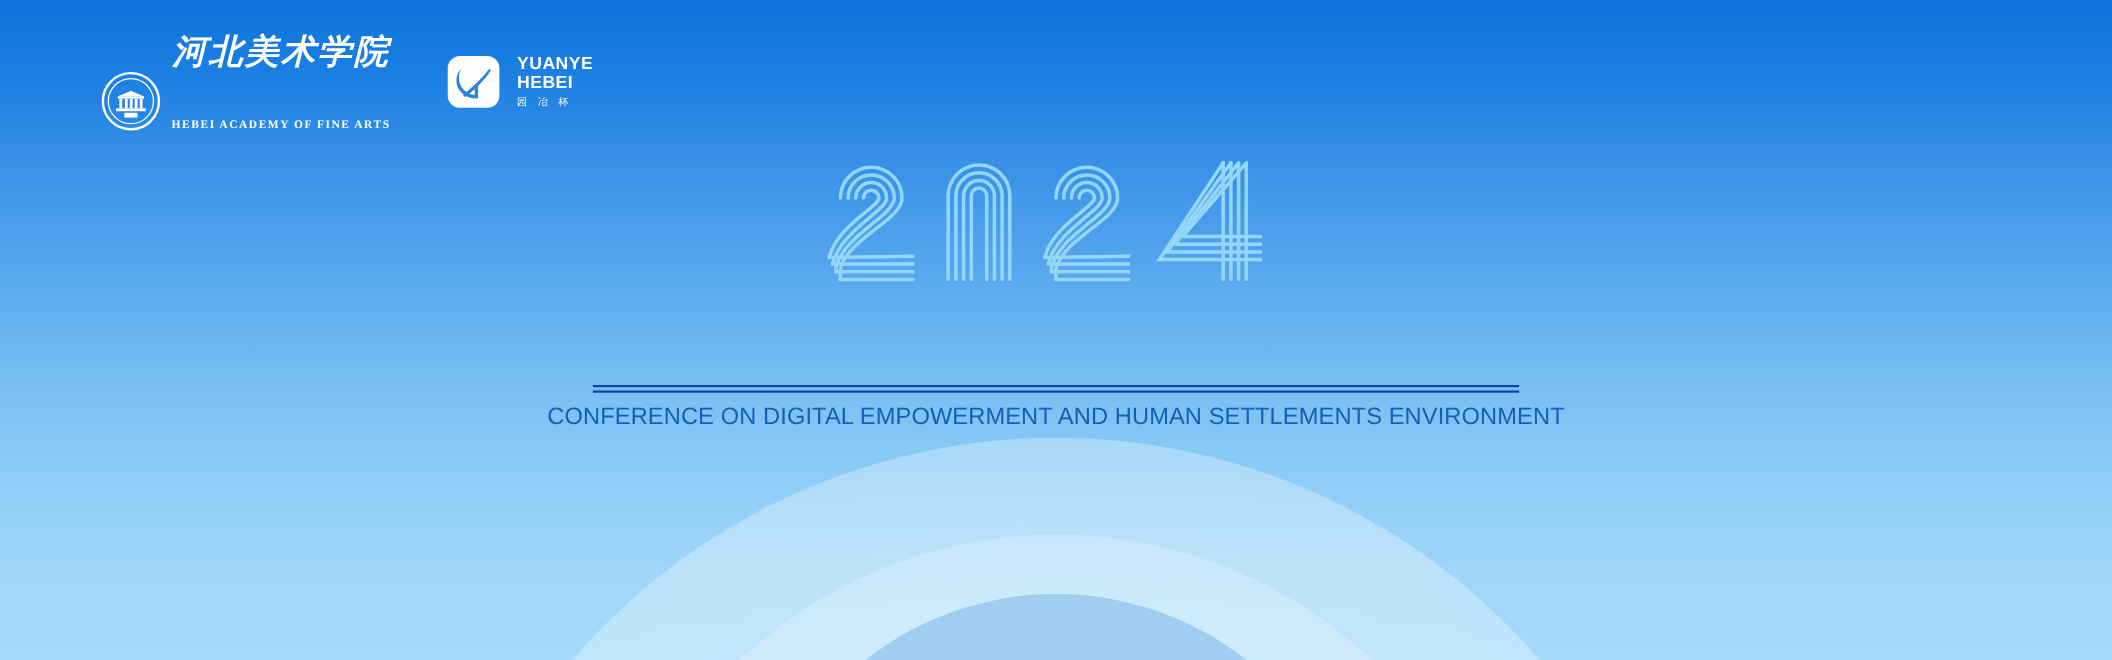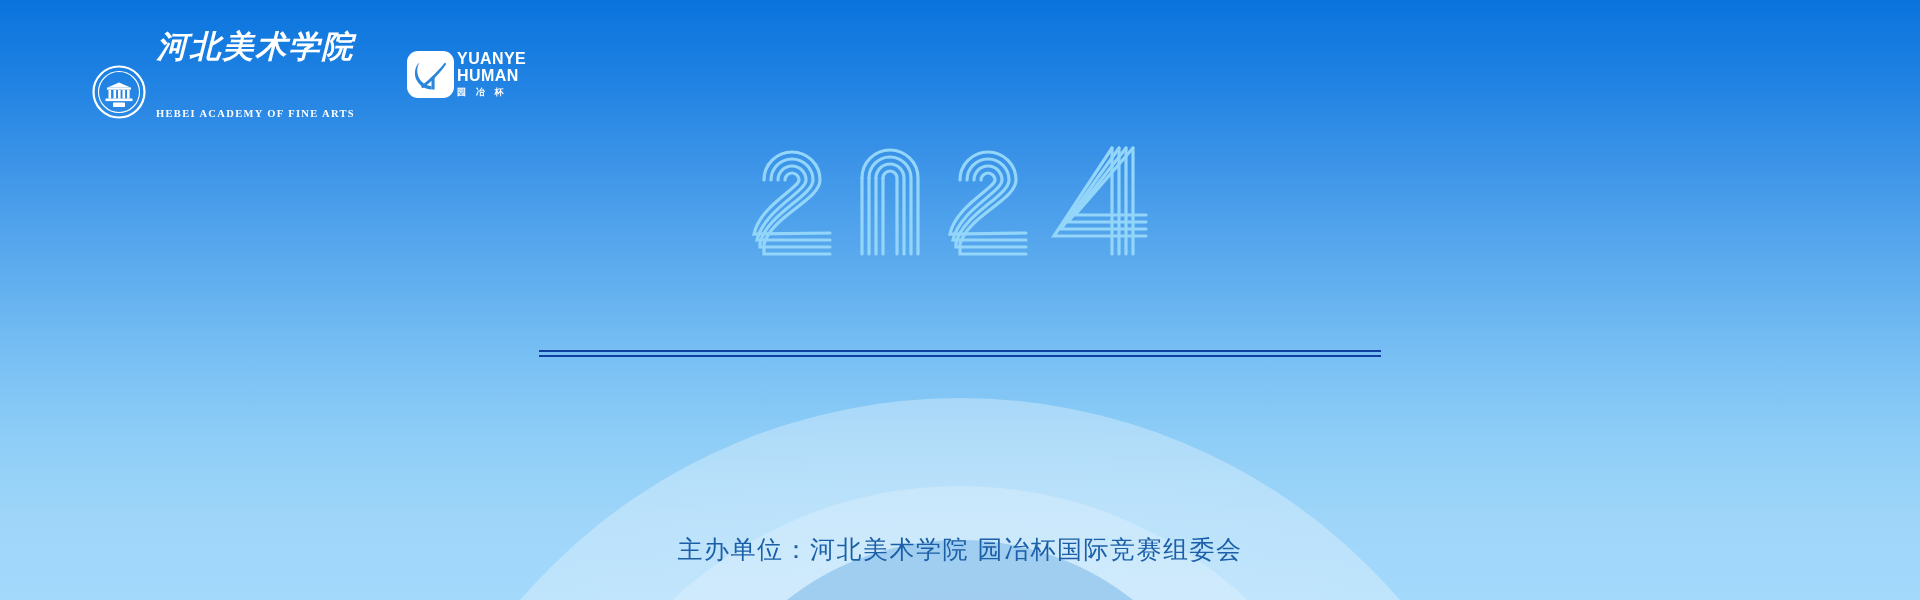--- a/index.html
+++ b/index.html
@@ -65,34 +65,34 @@
     letter-spacing:2px; line-height:1.08;
     font-style:italic;
     white-space:nowrap;
   }
   .hbafa-en {
     font-family:"Liberation Serif","DejaVu Serif",serif;
     font-size:10.5px; font-weight:700; color:#ffffff;
     letter-spacing:1.35px; white-space:nowrap;margin-top:44px;
   }
 
-  .logo-yuanye { display:flex; align-items:center; gap:3px; }
+  .logo-yuanye { display:flex; align-items:center; gap:16px; }
   .yy-mark {
     width:47px; height:47px; border-radius:11px;
     background:#ffffff; flex:none; position:relative;
     display:flex; align-items:center; justify-content:center;
   }
   .yy-text { display:flex; flex-direction:column; justify-content:center; gap:0px; }
   .yy-line1, .yy-line2 {
     font-size:16px; font-weight:700; color:#ffffff;
     letter-spacing:0.4px; line-height:1.04; white-space:nowrap;
   }
   .yy-cn {
     font-size:9px; color:#ffffff; letter-spacing:3.6px;
-    line-height:1.3; white-space:nowrap; margin-top:2px;font-weight:bold;
+    line-height:1.3; white-space:nowrap; margin-top:2px;
   }
 
   
   .year-wrap {
     position:absolute; top:136px; left:50%;
     transform:translateX(-50%);
     z-index:4;
   }
   .year-wrap svg { display:block; }
 
@@ -168,21 +168,21 @@
     <div class="logo-yuanye">
       <div class="yy-mark">
         <svg width="38" height="38" viewBox="0 0 38 38">
           <path d="M7.5 6.5 C4 12 4.5 20 9.5 25.5 C12.5 28.8 16.5 30 19.5 30.2 L19.5 33.5 C13.5 33.2 7.5 30 4.5 24 C1.5 18 3 10 7.5 6.5 Z" fill="#2a86d8"></path>
           <path d="M33 6.5 C27 14 19 22 10 29.5 C9.2 30.2 9 31 9.6 31.6 C10.2 32.2 11 32 11.8 31.4 C21 24.5 29 16 34.2 8 Z" fill="#2a86d8"></path>
           <path d="M19.5 23.5 L19.5 33.6 L22.6 33.6 L22.6 20.5 Z" fill="#2a86d8"></path>
         </svg>
       </div>
       <div class="yy-text">
         <div class="yy-line1">YUANYE</div>
-        <div class="yy-line2">HUMAN</div>
+        <div class="yy-line2">HEBEI</div>
         <div class="yy-cn">园 冶 杯</div>
       </div>
     </div>
 
   </div>
 
   <div class="year-wrap">
     <svg width="420" height="130" viewBox="0 0 420 130" aria-hidden="true">
       <defs>
         <g id="d2">
@@ -234,17 +234,17 @@
         <path d="M83 4 L83 110"></path>
       </g>
     </svg>
   </div>
 
   <div class="title-block">
     <div class="rule-group">
       <div class="rule"></div>
       <div class="rule second"></div>
     </div>
+    <div class="title-en">CONFERENCE ON DIGITAL EMPOWERMENT AND HUMAN SETTLEMENTS ENVIRONMENT</div>
   </div>
 
-  <div class="organizer">主办单位：河北美术学院  园冶杯国际竞赛组委会</div>
 
 </div>
 
 </body></html>

